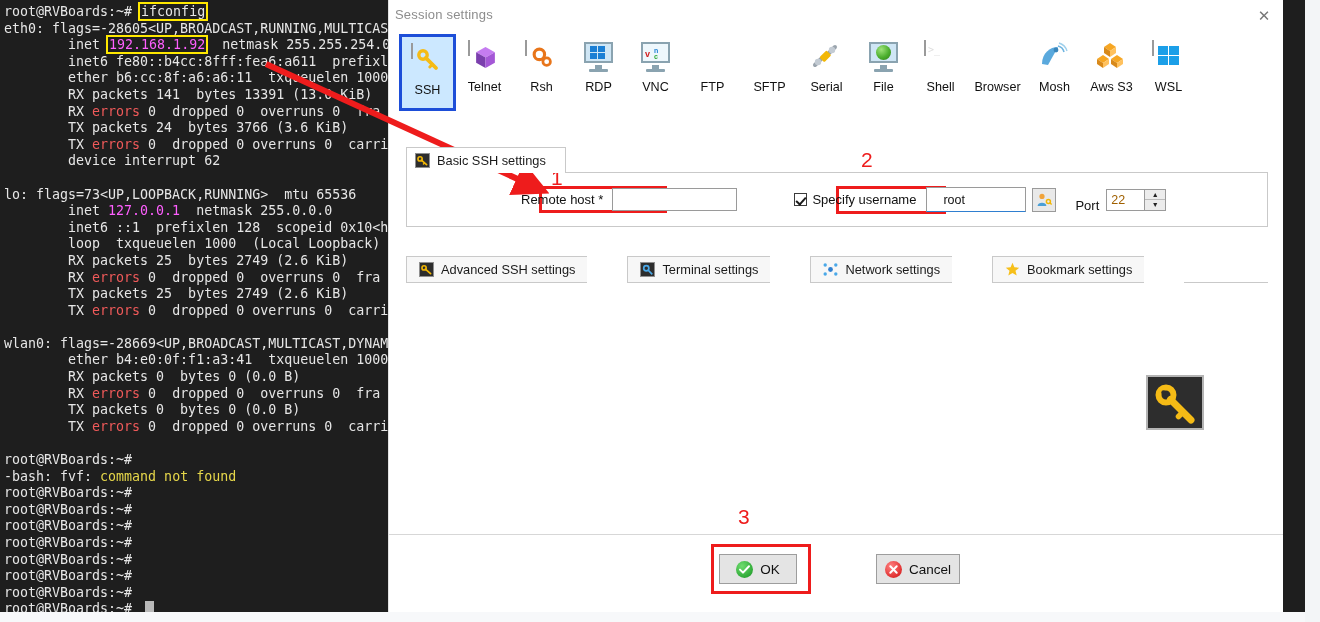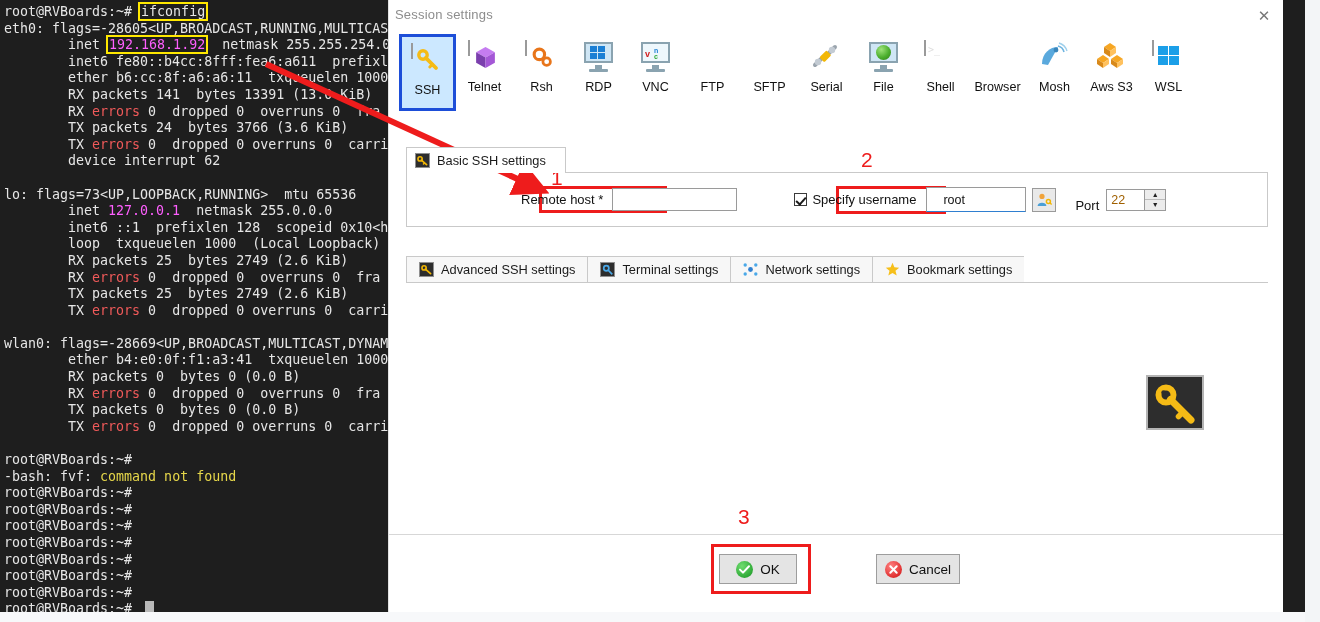--- a/index.html
+++ b/index.html
@@ -142,21 +142,21 @@
   .spin {
     width:22px;height:22px;border:1px solid #9a9a9a;background:#ececec;
     display:flex;flex-direction:column;
   }
   .spin div{flex:1;display:flex;align-items:center;justify-content:center;font-size:7px;color:#222;}
   .spin div:first-child{border-bottom:1px solid #bbb;}
 
   
   #sub-tabs {
     position:absolute; left:17px; top:256px; width:862px; height:27px;
-    display:flex; background:#ffffff;
+    display:flex; background:#ffffff;gap:40px;
   }
   .sub-tab {
     height:27px; display:flex; align-items:center; gap:7px;
     padding:0 12px; font-size:12.8px; color:#1b1b1b;
     border:1px solid #c9c9c9; border-right:none; background:#f7f7f7;
   }
   .sub-tab:last-of-type{ border-right:1px solid #c9c9c9; }
   #sub-fill { flex:1; border-bottom:1px solid #c9c9c9; }
 
   #content-panel {

